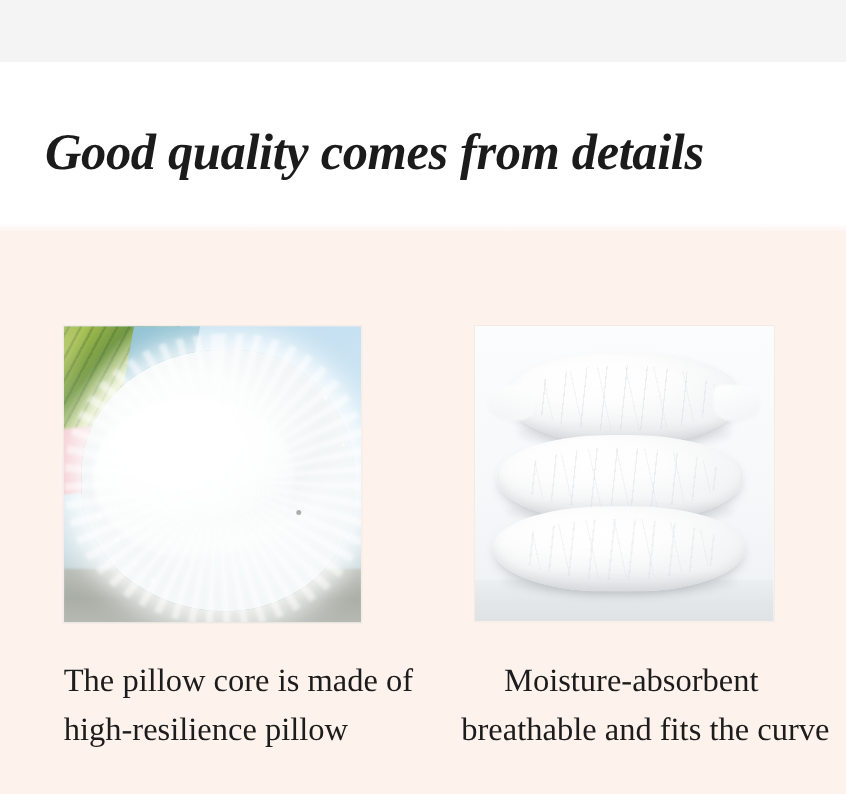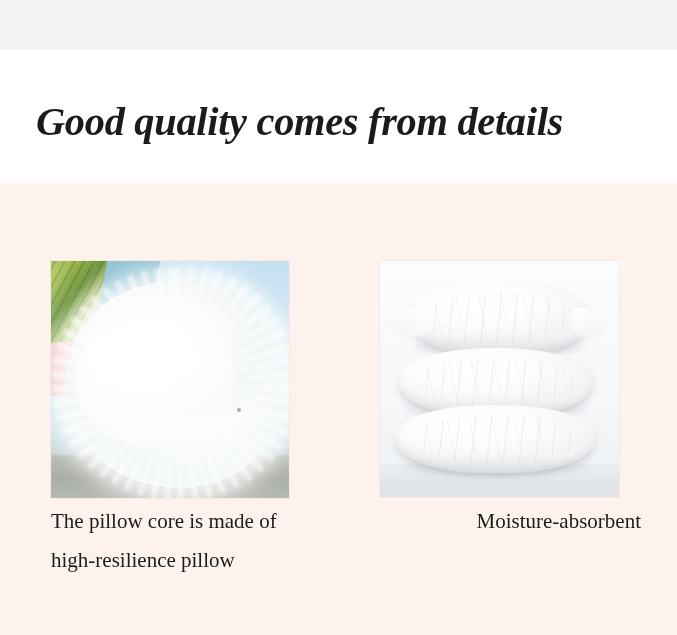--- a/index.html
+++ b/index.html
@@ -256,35 +256,35 @@
     position: absolute; right: 4%; top: 20%;
     width: 16%; height: 12%;
     border-radius: 20% 50% 50% 40%;
     background: linear-gradient(160deg, #ffffff 0%, #f1f3f5 100%);
     filter: blur(0.8px);
   }
 
   
   .caption {
     position: absolute;
-    top: 317px;
+    top: 340px;
     width: 290px;
     font-family: "Liberation Serif", serif;
-    font-size: 21px;
+    font-size: 26px;
     line-height: 39px;
     color: #1c1c1c;
   }
   .feature-left .caption {
     left: 11px;
     text-align: left;
   }
   .feature-right .caption {
     left: 0;
     width: 272px;
-    text-align: right;
+    text-align: center;
   }
   .caption-line { display: block; white-space: nowrap; }
 </style>
 </head>
 <body>
 
 <div class="page">
 
   <div class="top-strip"></div>
   <div class="top-strip-seam"></div>
@@ -320,17 +320,18 @@
           <div class="floor"></div>
           <div class="pillow pillow-top"></div>
           <div class="pillow pillow-mid"></div>
           <div class="pillow pillow-bottom"></div>
           <div class="corner-l"></div>
           <div class="corner-r"></div>
         </div>
       </div>
       <div class="caption">
         <span class="caption-line">Moisture-absorbent</span>
+        <span class="caption-line">breathable and fits the curve</span>
       </div>
     </div>
 
   </div>
 </div>
 
 </body></html>

